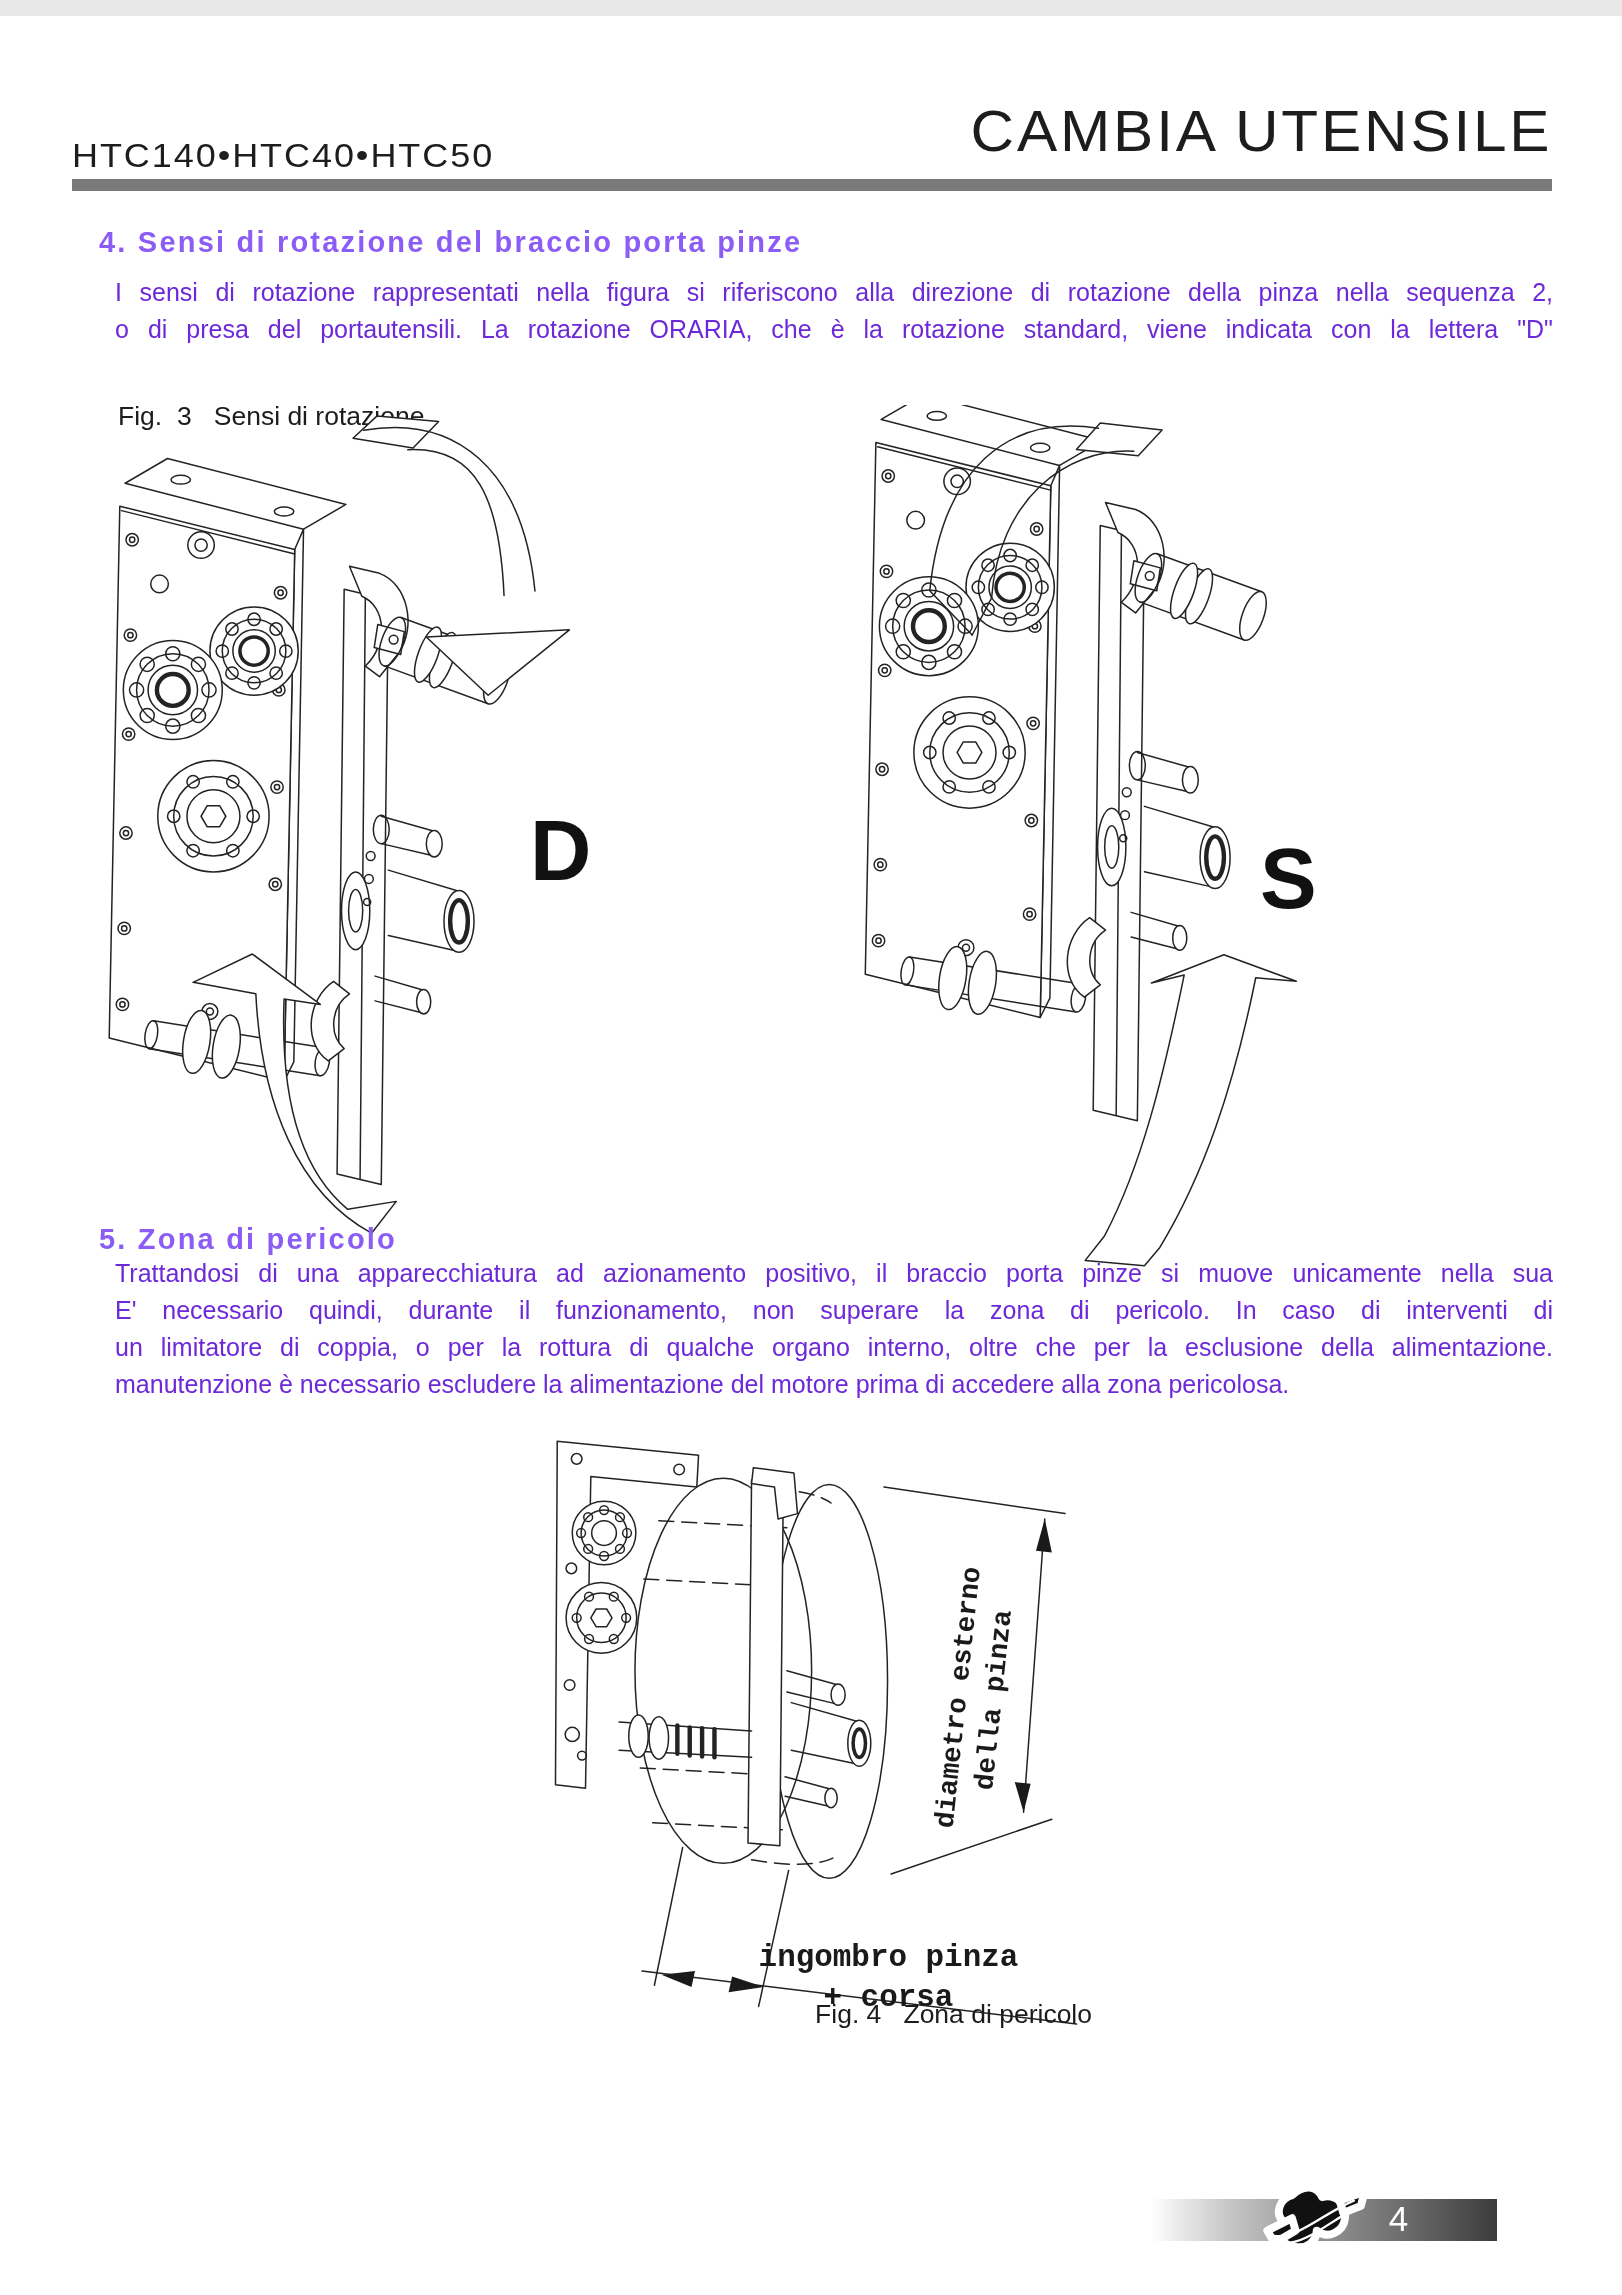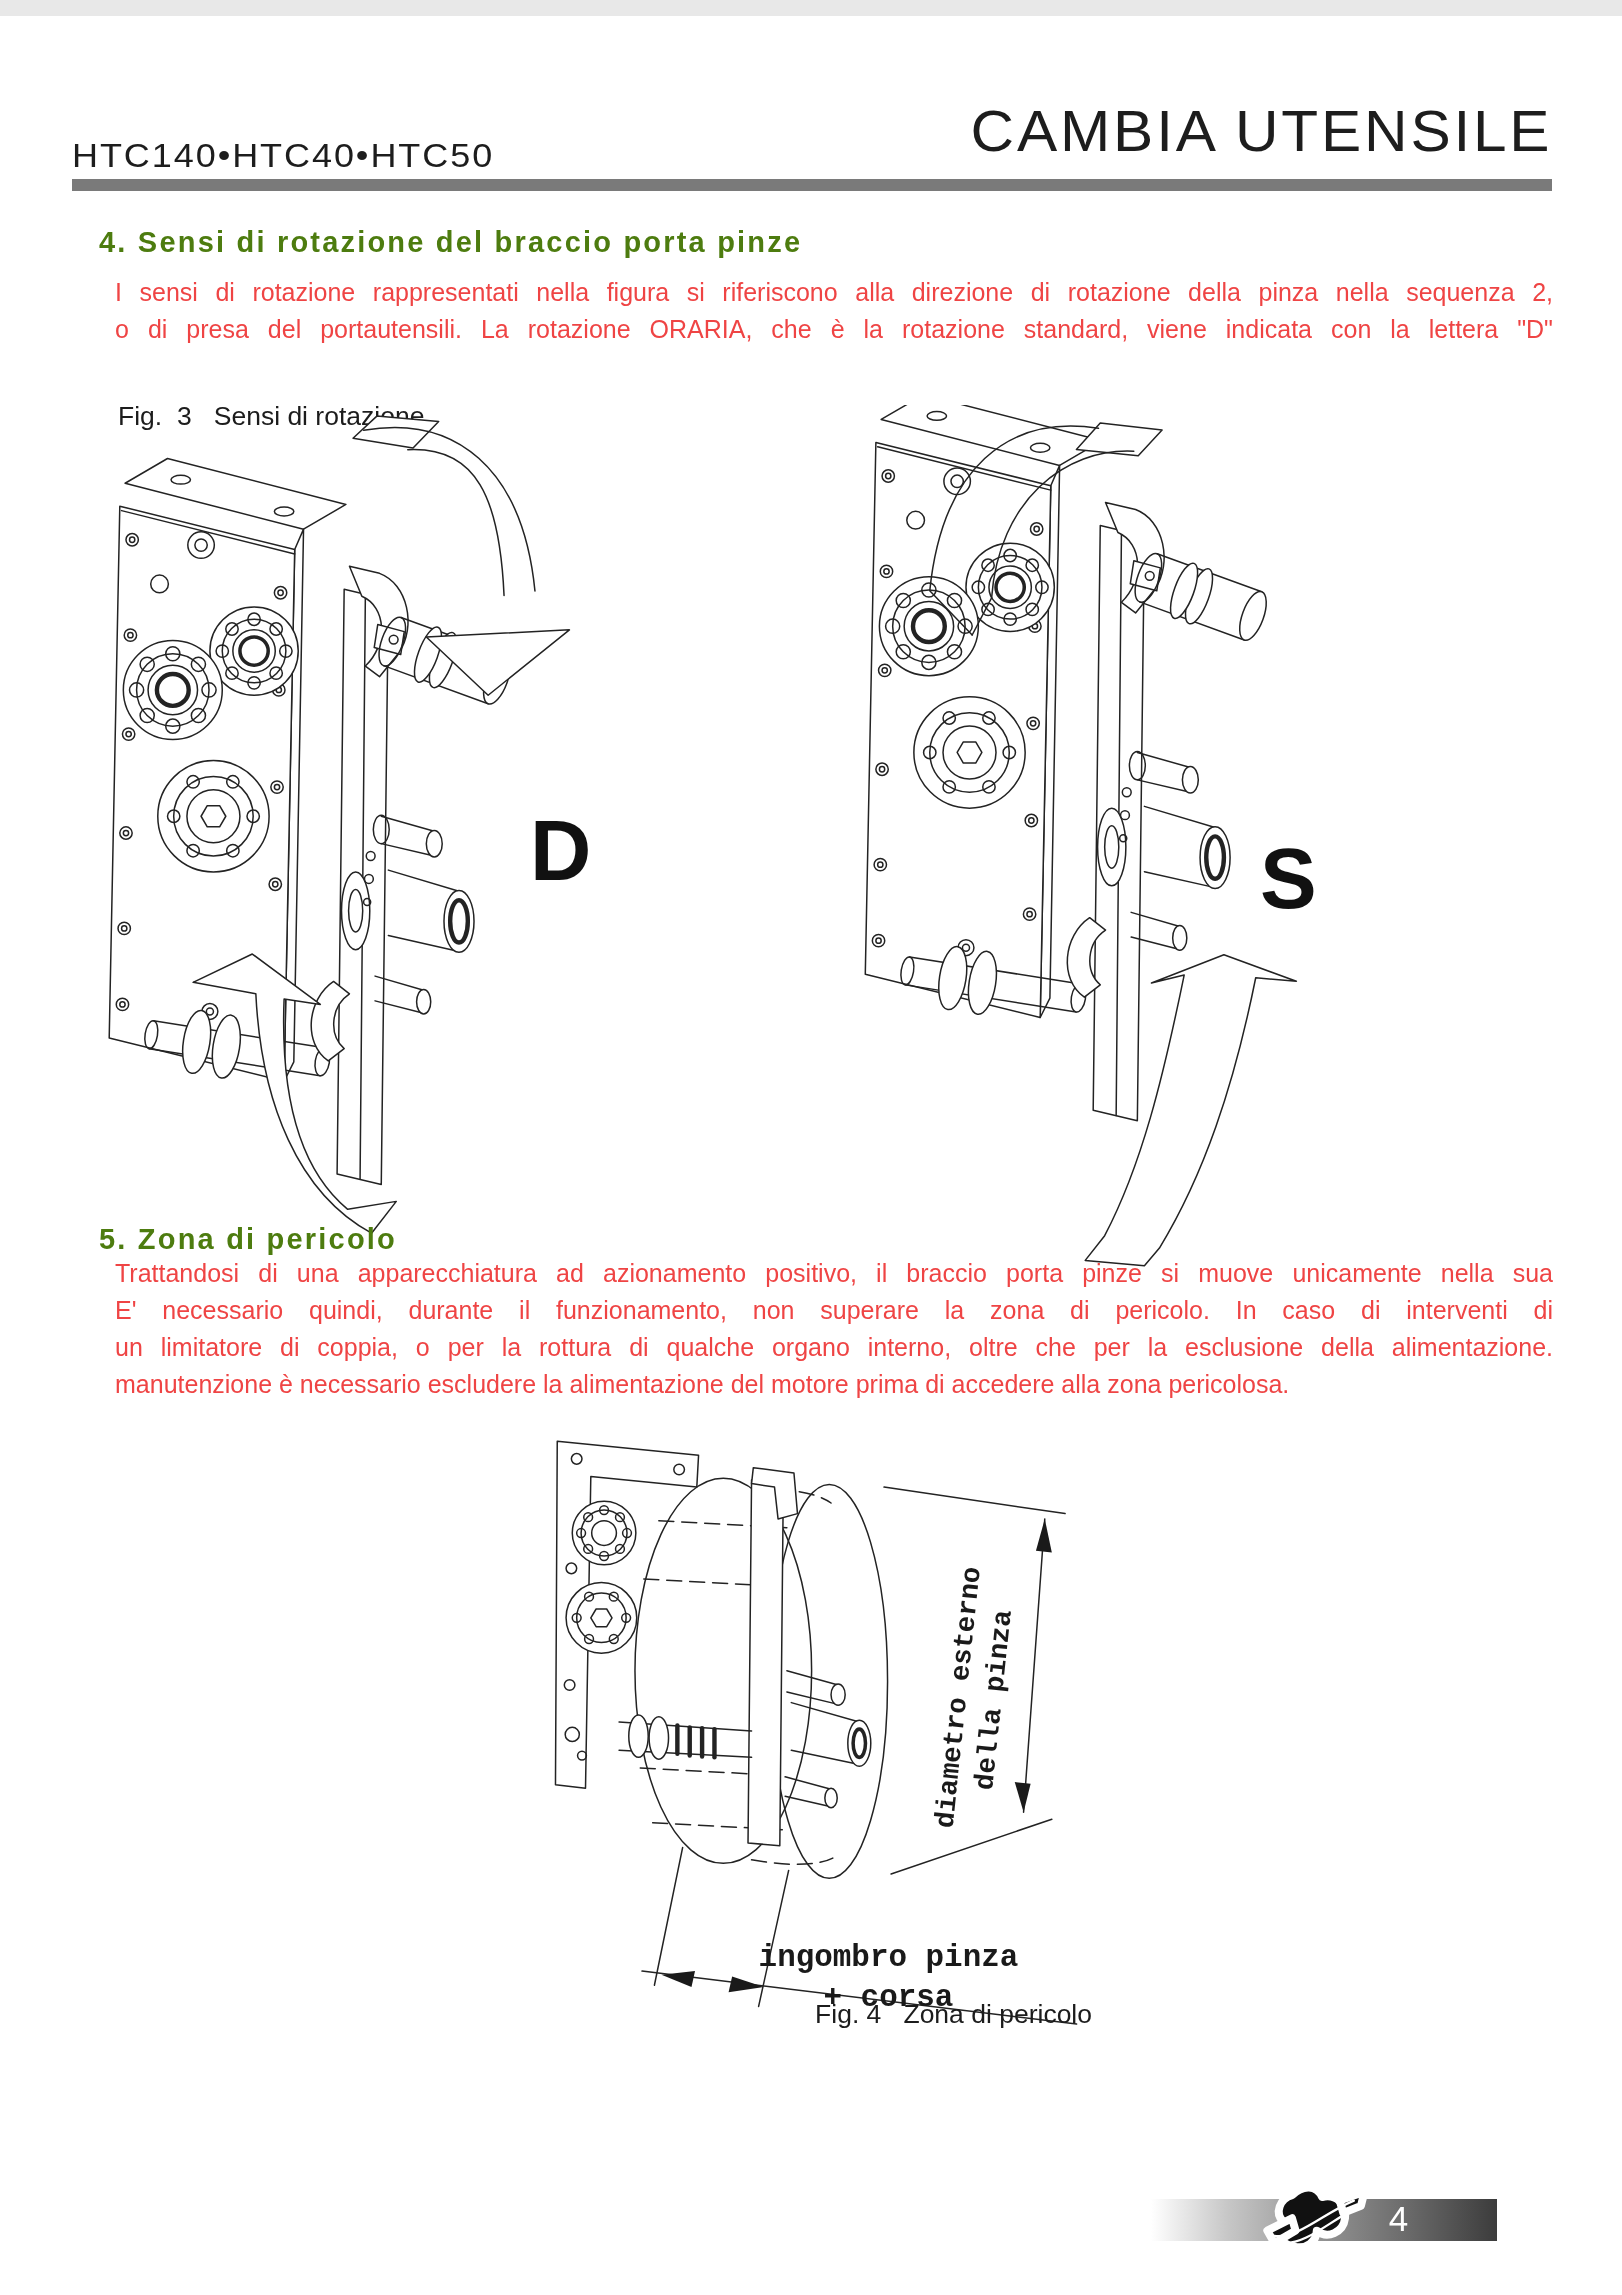--- a/index.html
+++ b/index.html
@@ -9,25 +9,25 @@
     margin:16px auto;
   }
   .abs{position:absolute;}
   
   #models{left:72px;top:120px;font-size:34px;letter-spacing:1.8px;color:#1d1d1d;
     transform:scaleX(1.06);transform-origin:left bottom;white-space:pre;}
   #doctitle{right:71px;top:81px;font-size:58px;letter-spacing:2.7px;color:#1d1d1d;
     transform:scaleX(1.04);transform-origin:right bottom;white-space:pre;font-weight:400;}
   #headrule{left:72px;top:163px;width:1480px;height:11.5px;background:#7a7a7a;}
   
-  .h{font-weight:bold;font-size:29px;letter-spacing:2.2px;color:#4d7c0f;white-space:pre;}
+  .h{font-weight:bold;font-size:29px;letter-spacing:2.2px;color:#8b5cf6;white-space:pre;}
   #h4{left:99px;top:210px;}
   #h5{left:99px;top:1207px;}
   
-  .para{left:115px;width:1438px;font-size:25px;line-height:37px;color:#ef4444;}
+  .para{left:115px;width:1438px;font-size:25px;line-height:37px;color:#6d28d9;}
   #para4{top:258px;}
   #para5{top:1239px;}
   .jline{text-align:justify;text-align-last:justify;}
   .jline.last{text-align-last:left;}
   
   .caption{font-size:26.5px;color:#1c1c1c;white-space:pre;}
   #cap3{left:118px;top:385px;}
   #cap4{left:544px;top:1983px;width:548px;text-align:right;}
   
   .bigletter{font-size:85px;font-weight:700;color:#111;line-height:1;}

